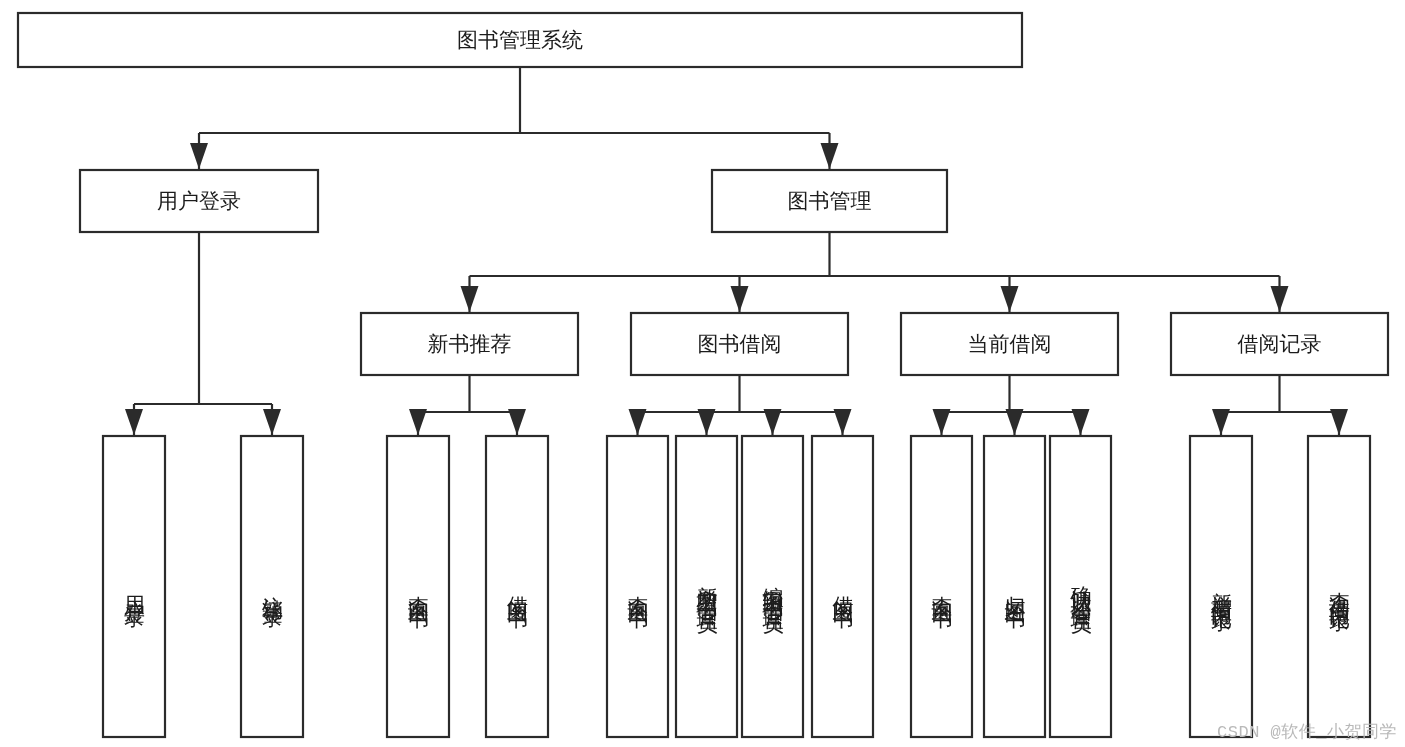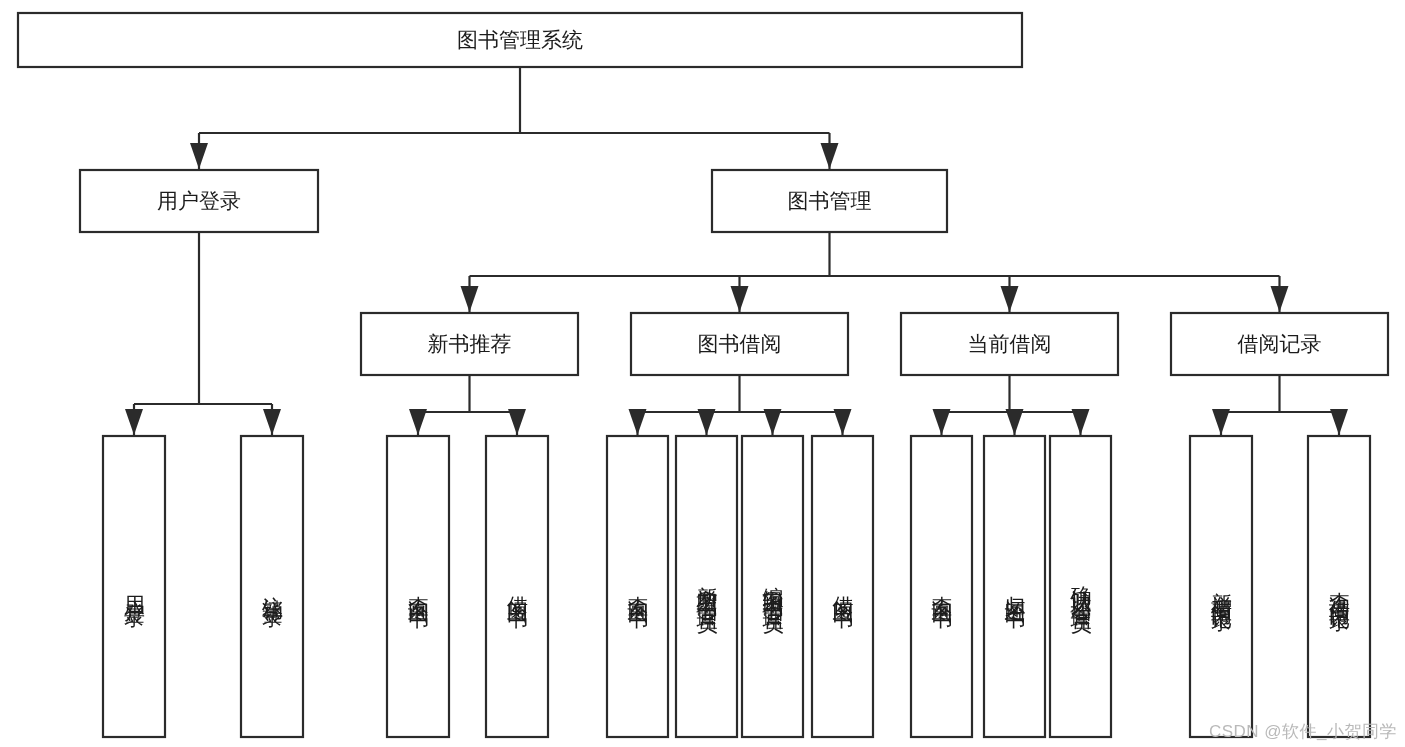--- a/index.html
+++ b/index.html
@@ -62,21 +62,21 @@
     text-align: center;
   }
   .leaf-label-host {
     position: absolute;
     pointer-events: none;
   }
   .watermark {
     position: absolute;
     right: 8px;
     bottom: 4px;
-    font-family: Liberation Sans, sans-serif;
+    font-family: Liberation Mono, monospace;
     font-size: 17px;
     color: #b9b9b9;
     white-space: nowrap;
     letter-spacing: 0.5px;
     text-align: center;
   }
 </style>
 </head>
 <body>
 

